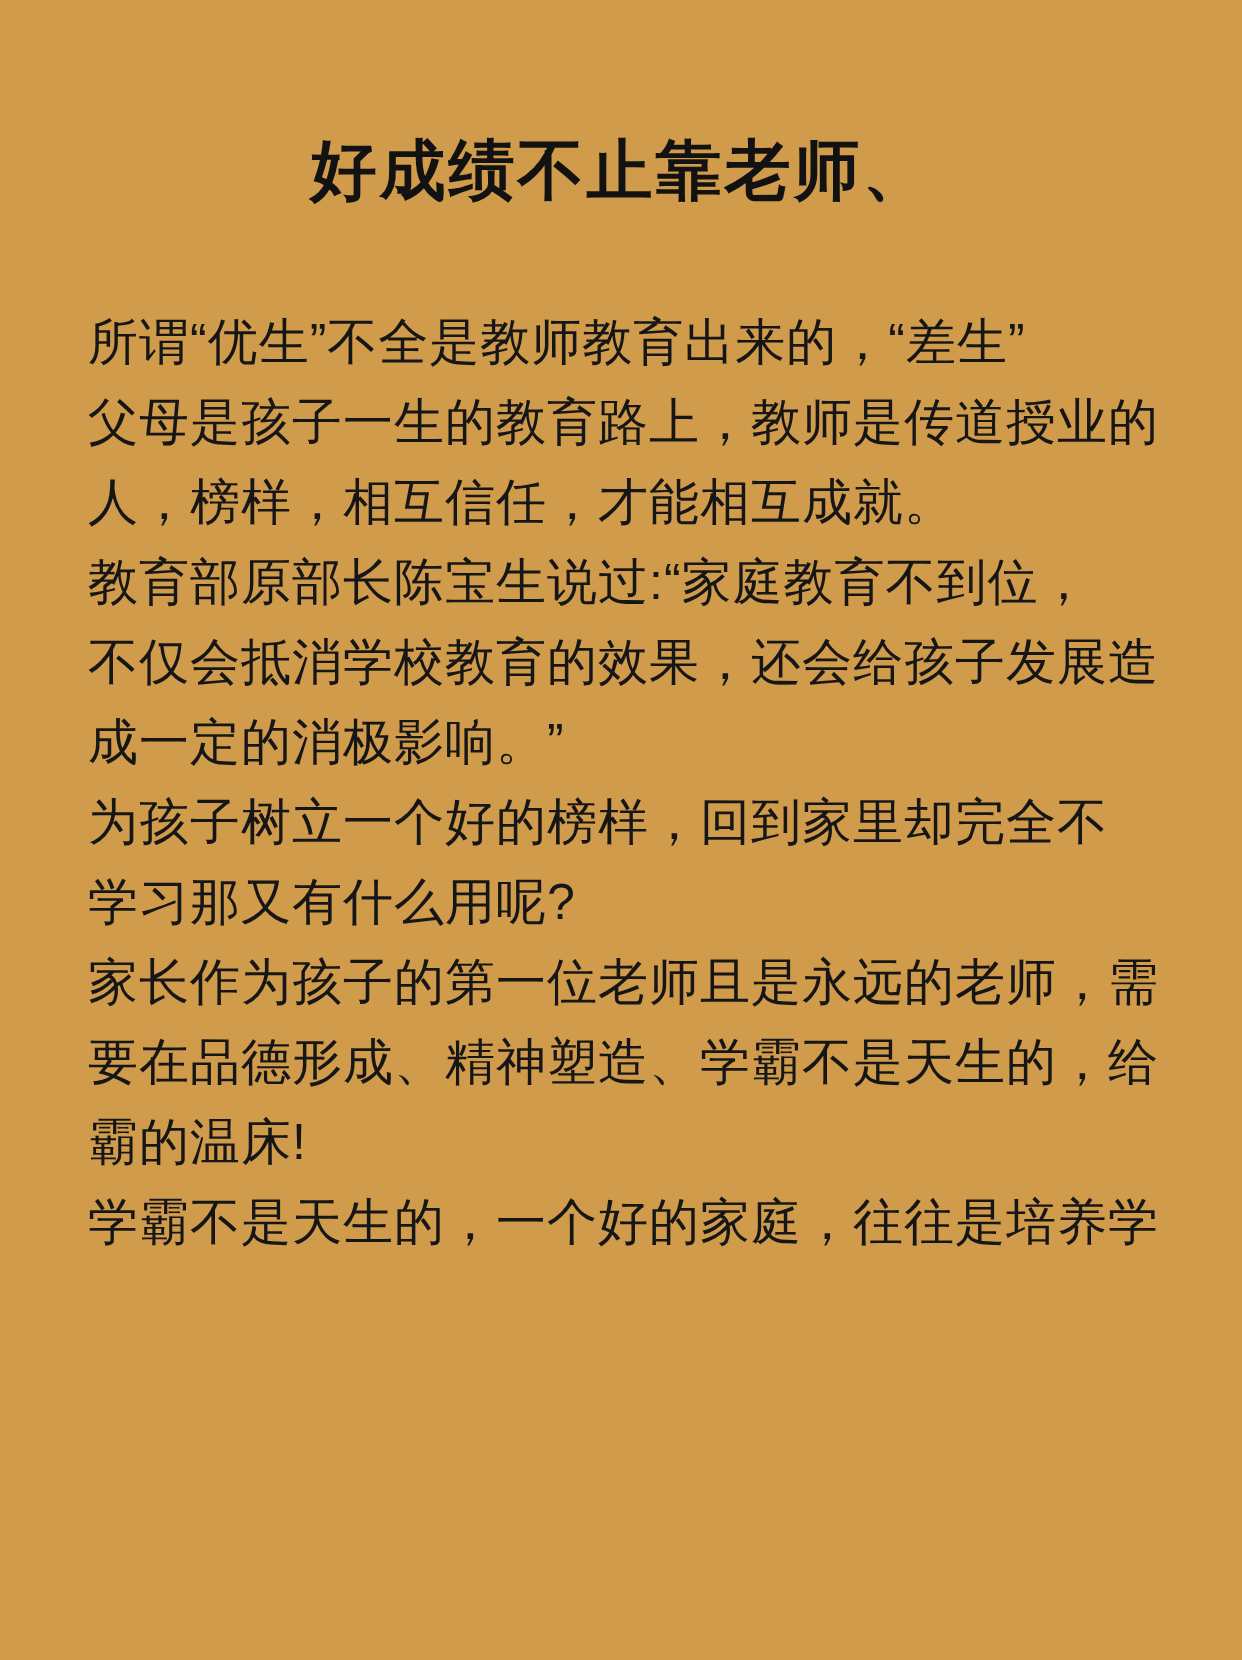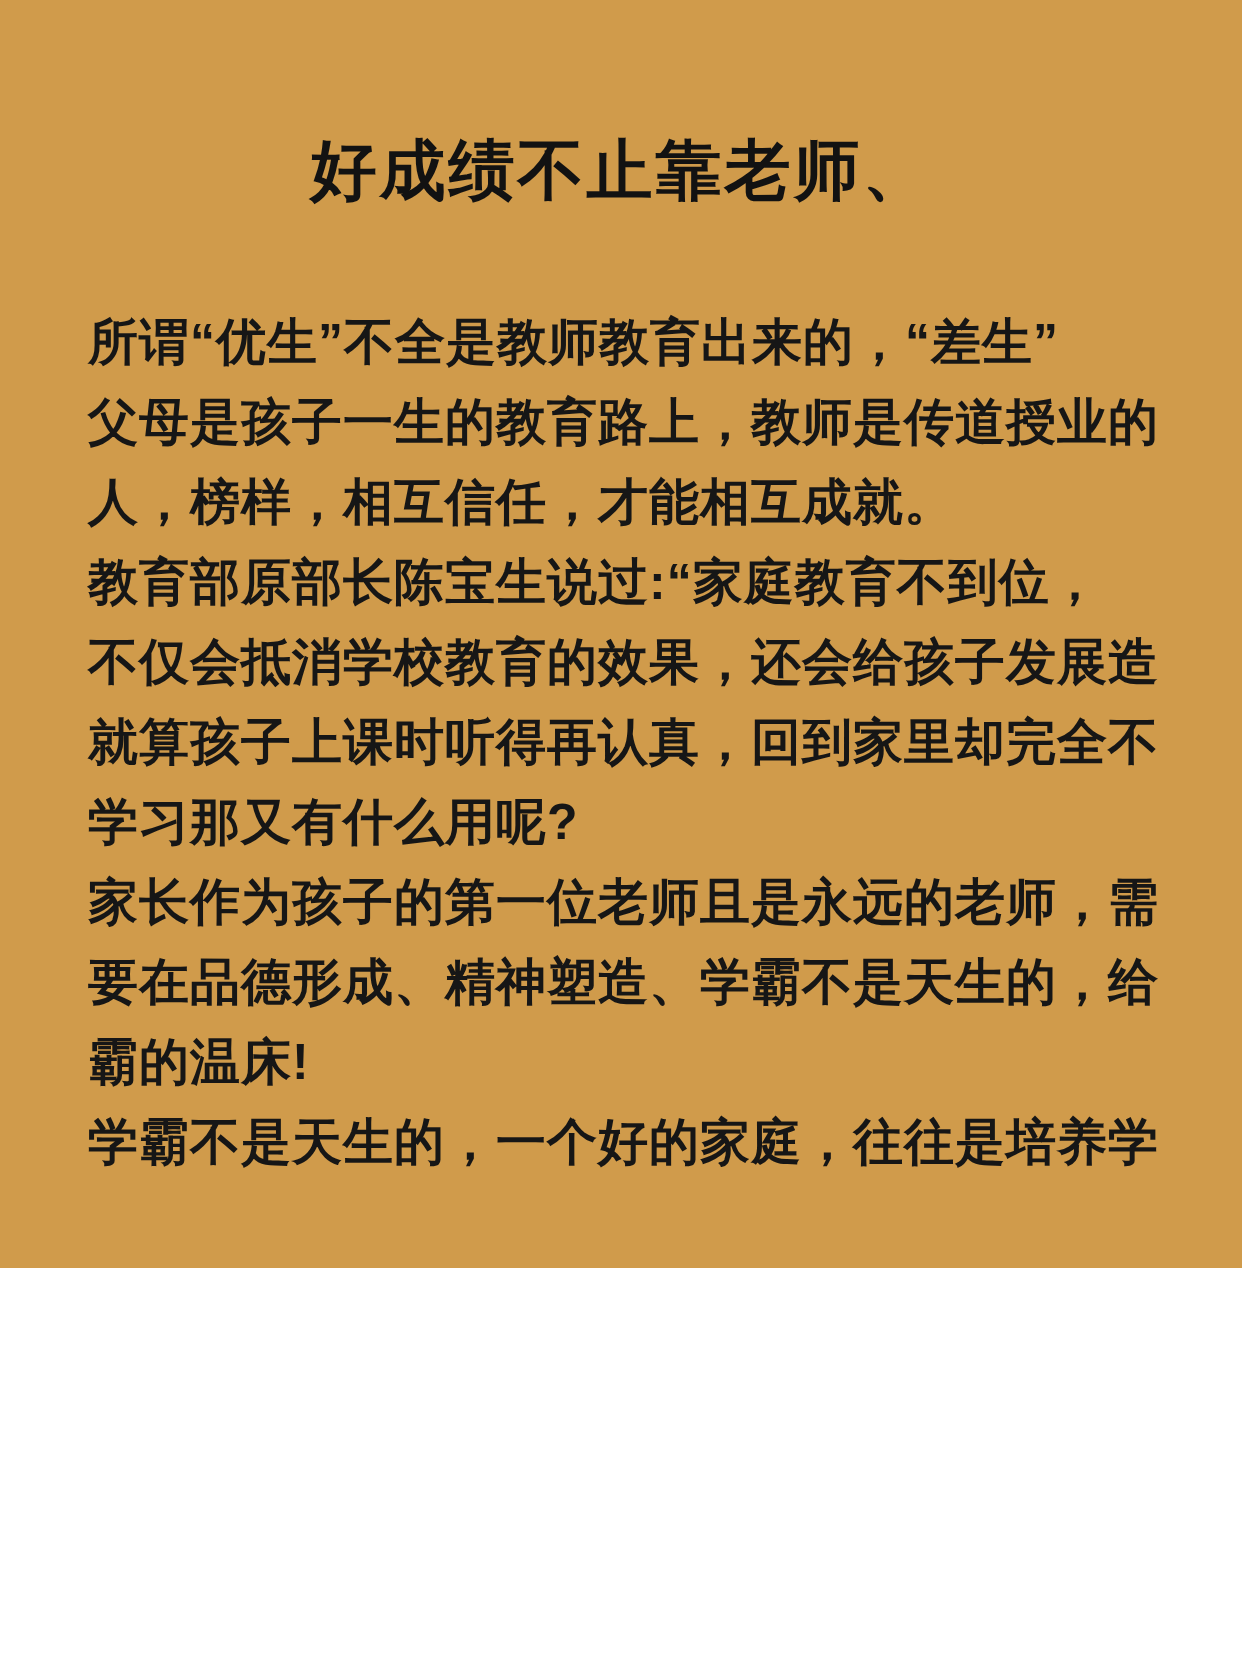--- a/index.html
+++ b/index.html
@@ -2,21 +2,21 @@
 <html lang="zh"><head>
 <meta charset="utf-8">
 <style>
   html, body {
     margin: 0;
     padding: 0;
   }
   .page {
     position: relative;
     width: 1242px;
-    height: 1268px;
+    height: 1660px;
     background: #D09B4B;
     overflow: hidden;
     font-family: "Liberation Sans", "DejaVu Sans", sans-serif;
   }
   .title {
     margin: 0;
     padding-top: 126px;
     text-align: center;
     font-size: 66px;
     line-height: 88px;
@@ -26,21 +26,21 @@
   }
   .title-line {
     display: block;
   }
   .body-text {
     margin-top: 88px;
     padding-left: 88px;
     padding-right: 32px;
     color: #161616;
     font-size: 50px;
-    font-weight: 700;
+    font-weight: 400;
     line-height: 80px;
     letter-spacing: 1px;
   }
   .body-line {
     display: block;
     white-space: nowrap;
   }
 </style>
 </head>
 <body>
@@ -48,20 +48,21 @@
 <div class="page">
   <h1 class="title">
     <span class="title-line">好成绩不止靠老师、</span>
   </h1>
   <div class="body-text">
       <span class="body-line">所谓“优生”不全是教师教育出来的，“差生”</span>
       <span class="body-line">父母是孩子一生的教育路上，教师是传道授业的</span>
       <span class="body-line">人，榜样，相互信任，才能相互成就。</span>
       <span class="body-line">教育部原部长陈宝生说过:“家庭教育不到位，</span>
       <span class="body-line">不仅会抵消学校教育的效果，还会给孩子发展造</span>
-      <span class="body-line">就算孩子上课时听得再认真，回到家里却完全不</span>
+      <span class="body-line">成一定的消极影响。”</span>
+      <span class="body-line">为孩子树立一个好的榜样，回到家里却完全不</span>
       <span class="body-line">学习那又有什么用呢?</span>
       <span class="body-line">家长作为孩子的第一位老师且是永远的老师，需</span>
       <span class="body-line">要在品德形成、精神塑造、学霸不是天生的，给</span>
       <span class="body-line">霸的温床!</span>
       <span class="body-line">学霸不是天生的，一个好的家庭，往往是培养学</span>
     </div>
 </div>
 
 </body></html>

